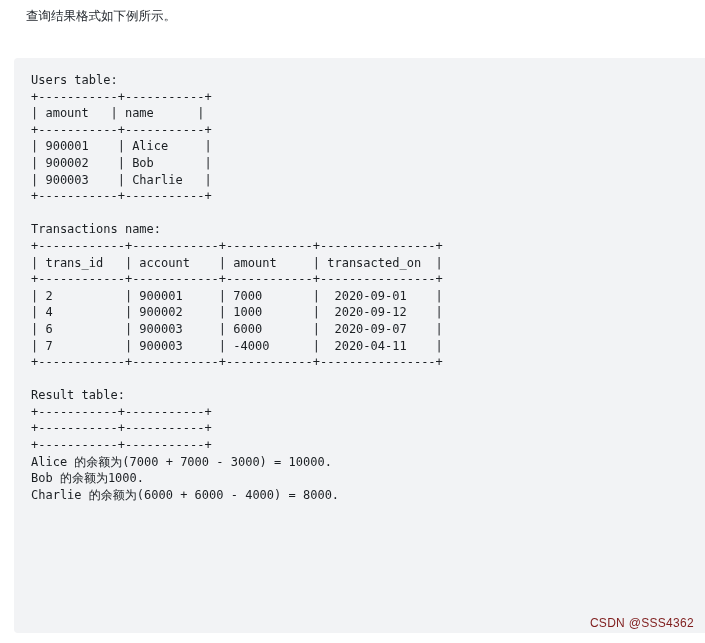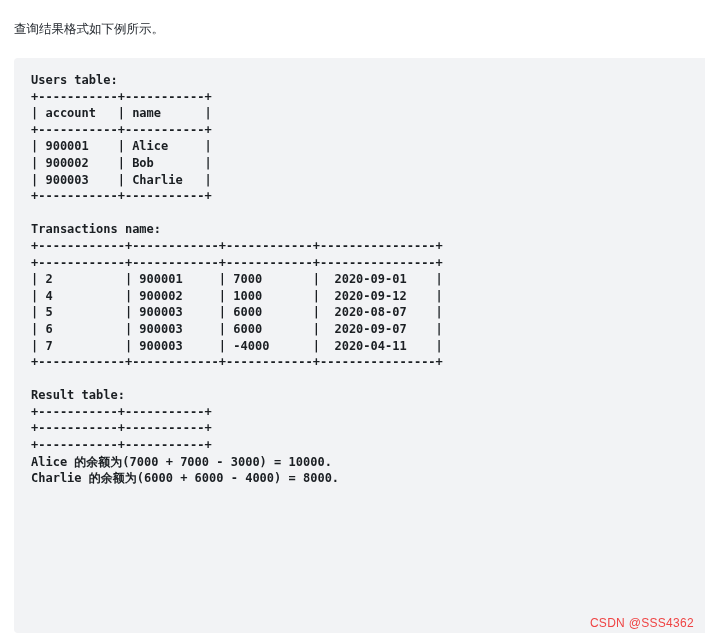--- a/index.html
+++ b/index.html
@@ -9,93 +9,92 @@
   }
   body {
     width: 705px;
     height: 643px;
     position: relative;
     overflow: hidden;
     font-family: "Liberation Sans", sans-serif;
   }
   .intro-text {
     position: absolute;
-    left: 14px;
+    left: 26px;
     top: 7px;
     font-family: "Liberation Sans", sans-serif;
     font-size: 12.5px;
     line-height: 18px;
     color: #24292f;
     white-space: pre;
-    margin-top: 13px;
   }
   .code-block {
     position: absolute;
     left: 14px;
     top: 58px;
     width: 691px;
     height: 575px;
     background: #f2f3f5;
     border-radius: 4px 0 0 4px;
     box-sizing: border-box;
     overflow: hidden;
   }
   .code-inner {
     padding: 14px 10px 14px 17px;
-    font-weight: bold;
   }
   .code-line {
     font-family: "DejaVu Sans Mono", "Liberation Mono", monospace;
     font-size: 12px;
     line-height: 16.6px;
     color: #1b1f23;
     white-space: pre;
     letter-spacing: 0px;
     min-height: 16.6px;
   }
   .watermark {
     position: absolute;
     right: 11px;
     bottom: 13px;
     font-family: "Liberation Sans", sans-serif;
     font-size: 12px;
-    color: #ef4444;
+    color: #7f1d1d;
     white-space: pre;
     letter-spacing: 0.3px;
     text-align: center;
   }
 </style>
 </head>
 <body>
 
 <div class="intro-text">查询结果格式如下例所示。</div>
 
 <div class="code-block" style="background: rgb(242, 243, 245);">
   <div class="code-inner" style="color: rgb(27, 31, 35);">
       <div class="code-line">Users table:</div>
       <div class="code-line">+-----------+-----------+</div>
-      <div class="code-line">| account   | name      |</div>
+      <div class="code-line">| amount   | name      |</div>
       <div class="code-line">+-----------+-----------+</div>
       <div class="code-line">| 900001    | Alice     |</div>
       <div class="code-line">| 900002    | Bob       |</div>
       <div class="code-line">| 900003    | Charlie   |</div>
       <div class="code-line">+-----------+-----------+</div>
       <div class="code-line">&nbsp;</div>
       <div class="code-line">Transactions name:</div>
       <div class="code-line">+------------+------------+------------+----------------+</div>
+      <div class="code-line">| trans_id   | account    | amount     | transacted_on  |</div>
       <div class="code-line">+------------+------------+------------+----------------+</div>
       <div class="code-line">| 2          | 900001     | 7000       |  2020-09-01    |</div>
       <div class="code-line">| 4          | 900002     | 1000       |  2020-09-12    |</div>
-      <div class="code-line">| 5          | 900003     | 6000       |  2020-08-07    |</div>
       <div class="code-line">| 6          | 900003     | 6000       |  2020-09-07    |</div>
       <div class="code-line">| 7          | 900003     | -4000      |  2020-04-11    |</div>
       <div class="code-line">+------------+------------+------------+----------------+</div>
       <div class="code-line">&nbsp;</div>
       <div class="code-line">Result table:</div>
       <div class="code-line">+-----------+-----------+</div>
       <div class="code-line">+-----------+-----------+</div>
       <div class="code-line">+-----------+-----------+</div>
       <div class="code-line">Alice 的余额为(7000 + 7000 - 3000) = 10000.</div>
+      <div class="code-line">Bob 的余额为1000.</div>
       <div class="code-line">Charlie 的余额为(6000 + 6000 - 4000) = 8000.</div>
     </div>
 </div>
 
 <div class="watermark">CSDN @SSS4362</div>
 
 </body></html>

